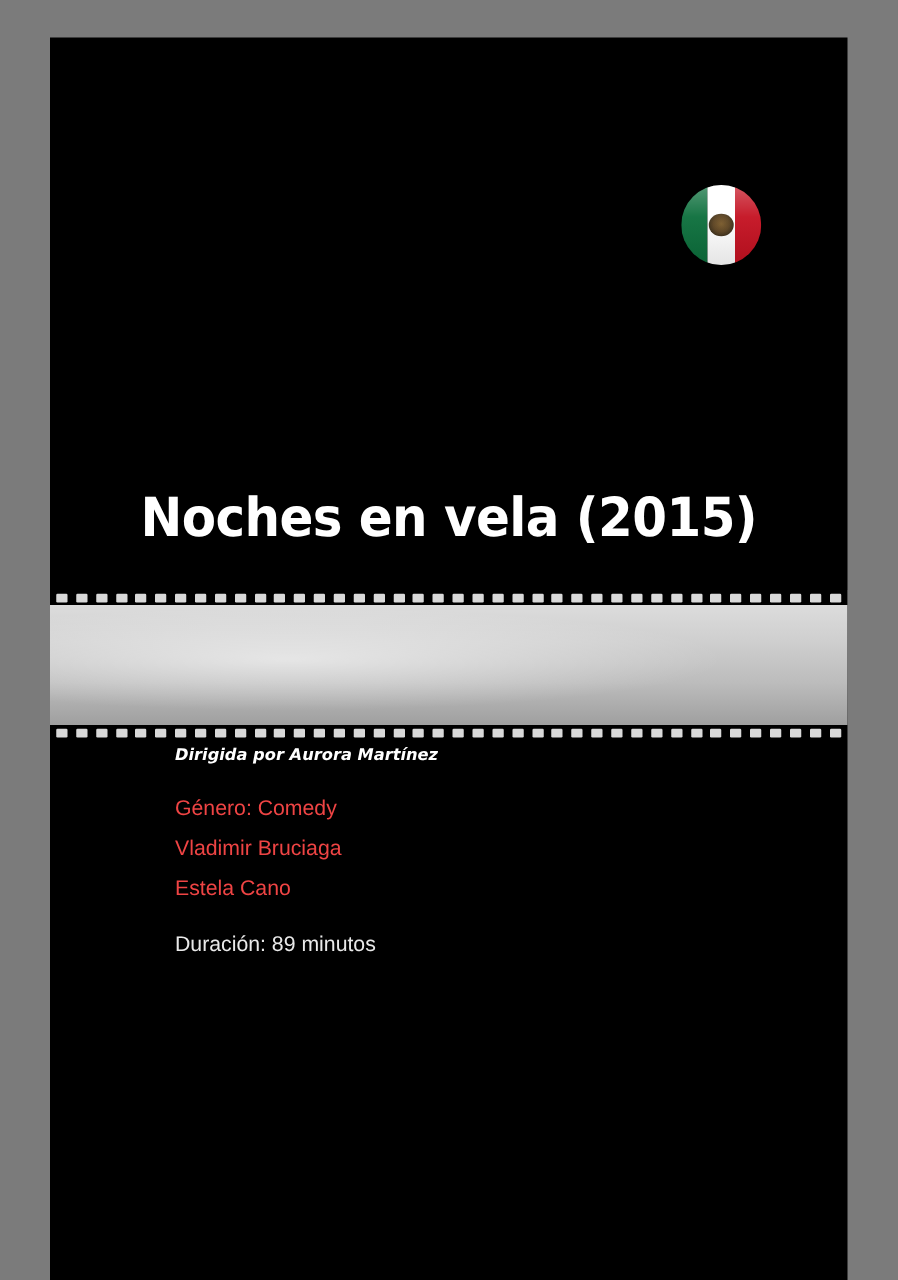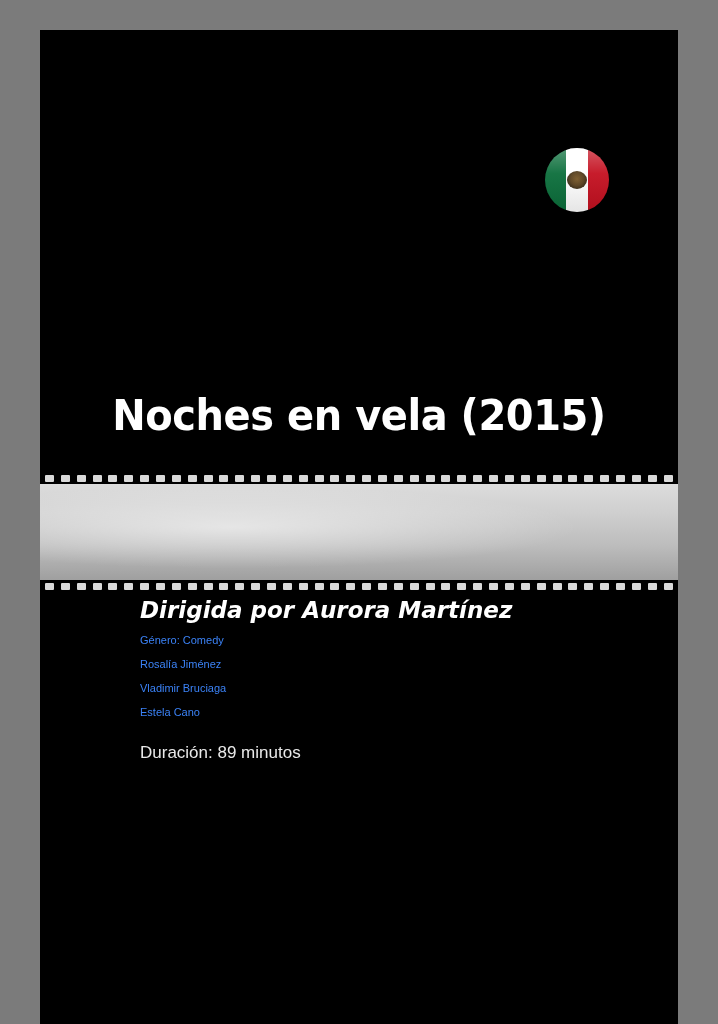--- a/index.html
+++ b/index.html
@@ -130,28 +130,28 @@
   .credits {
     position: absolute;
     left: 100px;
     top: 567px;
     color: #f2f2f2;
   }
   .credits .director {
     font-family: "DejaVu Sans", sans-serif;
     font-weight: bold;
     font-style: italic;
-    font-size: 23px;
-    margin-bottom: 11px;
+    font-size: 13px;
+    margin-bottom: 25px;
     color: #ffffff;
   }
   .credits .line {
-    font-size: 11px;
+    font-size: 17px;
     margin-bottom: 12px;
-    color: #3b82f6;
+    color: #ef4444;
   }
   .credits .duration {
     font-size: 17px;
     margin-top: 25px;
     color: #e9e9e9;
   }
 
   
   .watermark {
     position: absolute;
@@ -266,21 +266,20 @@
           <i></i>
           <i></i>
           <i></i>
           <i></i>
       </div>
     </div>
 
     <div class="credits">
       <div class="director">Dirigida por Aurora Martínez</div>
       <div class="line">Género: Comedy</div>
-      <div class="line">Rosalía Jiménez</div>
       <div class="line">Vladimir Bruciaga</div>
       <div class="line">Estela Cano</div>
       <div class="duration">Duración: 89 minutos</div>
     </div>
 
 
   </div>
 </div>
 
 </body></html>

